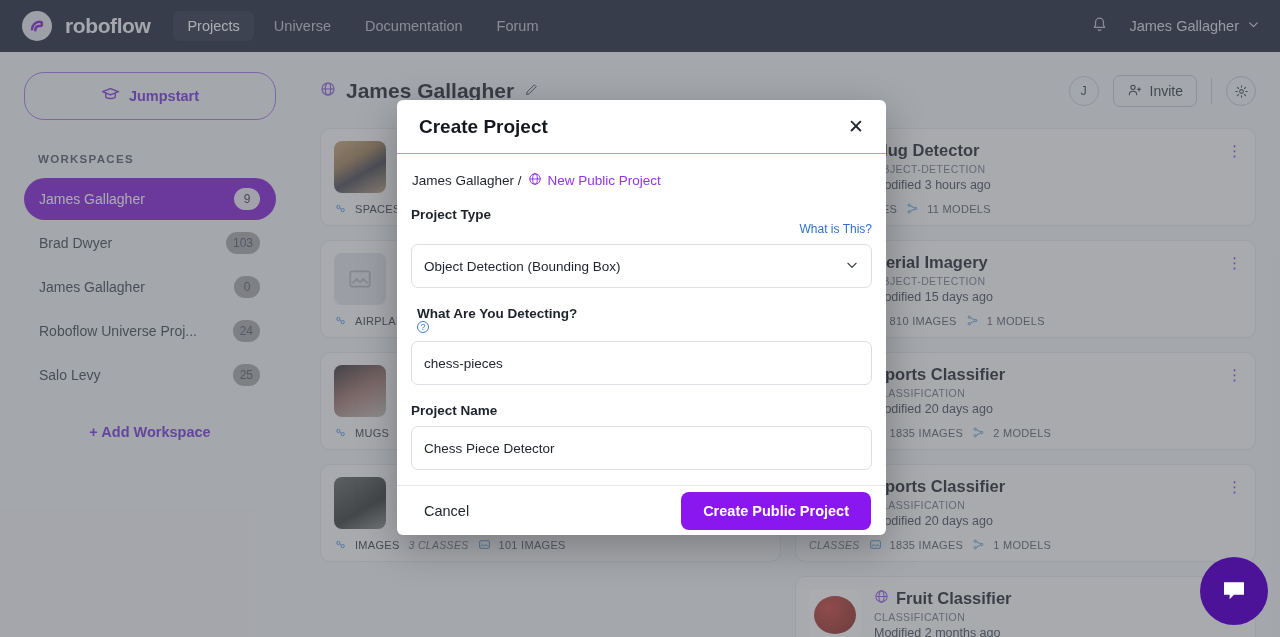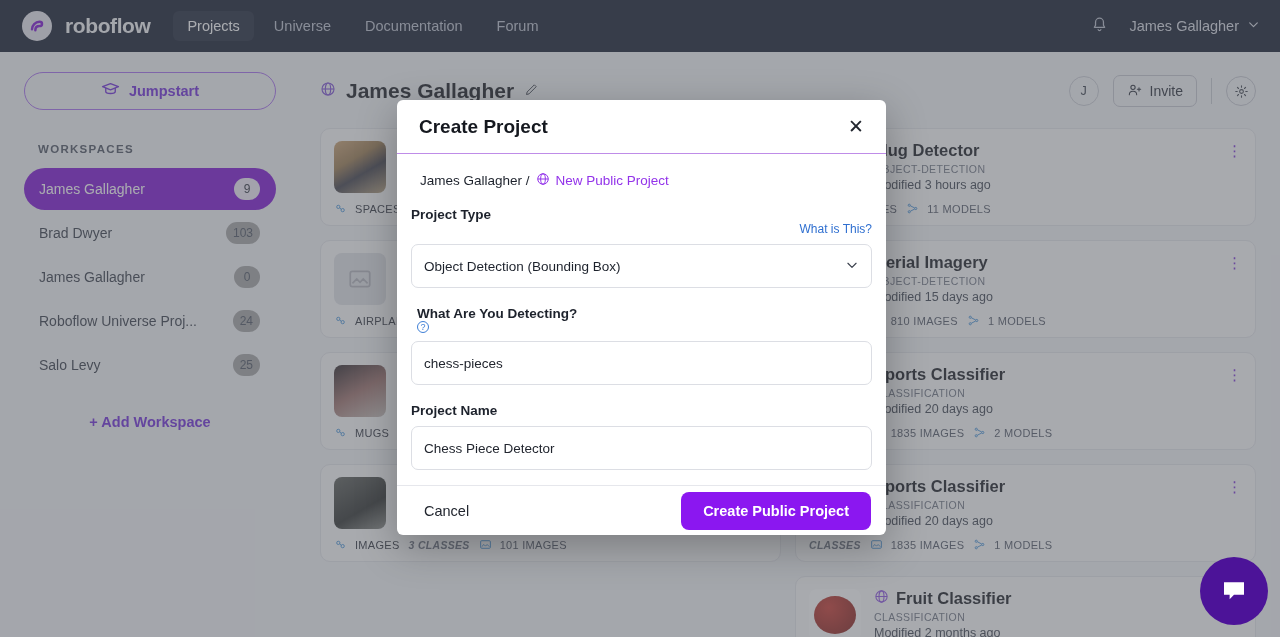--- a/index.html
+++ b/index.html
@@ -33,21 +33,21 @@
   .bell { cursor: pointer; }
   .user-menu { display: flex; align-items: center; gap: 8px; cursor: pointer; }
   .user-name { color: #d6dae3; font-size: 14.5px; }
 
   
   .sidebar {
     position: absolute; top: 52px; left: 0; width: 300px; height: 585px;
     padding: 20px 24px 0 24px;
   }
   .jumpstart {
-    height: 38px; border: 1px solid #a66cf0; border-radius: 20px;
+    height: 48px; border: 1px solid #a66cf0; border-radius: 20px;
     display: flex; align-items: center; justify-content: center; gap: 9px;
     color: #6d28d9; font-size: 14.5px; font-weight: 600; cursor: pointer; background: transparent;
   }
   .ws-heading {
     margin: 33px 0 13px 14px; font-size: 11.5px; letter-spacing: 1.3px;
     color: #4b5260; font-weight: 600;
   }
   .ws-item {
     height: 42px; border-radius: 21px; padding: 0 16px 0 15px;
     display: flex; align-items: center; justify-content: space-between;
@@ -106,21 +106,21 @@
     background: #e2e3e8; overflow: hidden; position: relative;
   }
   .card-body { flex: 1; min-width: 0; }
   .card-title-row { display: flex; align-items: center; gap: 7px; }
   .card-title { font-size: 16.5px; font-weight: 700; color: #15181f; }
   .card-type { font-size: 10.5px; letter-spacing: .4px; color: #6d7380; margin-top: 3px; text-transform: uppercase; }
   .card-mod { font-size: 12.5px; color: #3c424e; margin-top: 3px; }
   .kebab { margin-left: auto; color: #7b2fd6; font-size: 15px; line-height: 10px; cursor: pointer; letter-spacing: 0; }
   .card-foot { display: flex; align-items: center; gap: 9px; margin-top: 9px; flex-wrap: wrap; }
   .meta { display: flex; align-items: center; gap: 8px; font-size: 11px; color: #515765; letter-spacing: .3px; }
-  .meta.classes { font-style: italic; color: #6c727f; font-size: 10.5px; font-weight: bold; }
+  .meta.classes { font-style: italic; color: #6c727f; font-size: 10.5px; }
   .meta.tag { color: #2e323c; font-weight: 500; }
 
   
   .dimmer {
     position: absolute; inset: 0; background: rgba(92,95,104,.52); z-index: 60;
   }
 
   
   .modal {
     position: absolute; left: 397px; top: 100px; width: 489px; height: 435px;
@@ -128,21 +128,21 @@
     box-shadow: 0 12px 40px rgba(0,0,0,.28); display: flex; flex-direction: column;
   }
   .modal-head {
     height: 54px; border-bottom: 1px solid #bf8ce8; display: flex; align-items: center;
     padding: 0 22px;
   }
   .modal-title { font-size: 19px; font-weight: 700; color: #15181f; }
   .modal-close { margin-left: auto; font-size: 19px; color: #22262f; cursor: pointer; line-height: 1; }
   .modal-body { flex: 1; padding: 18px 14px 0 14px; overflow: hidden; }
   .breadcrumb { display: flex; align-items: center; gap: 6px; font-size: 13.5px; padding-left: 1px; }
-  .bc-owner { color: #1d222c; margin-left: 8px; }
+  .bc-owner { color: #1d222c; }
   .bc-link { color: #9333ea; }
   .field-label-row { display: flex; align-items: baseline; margin-top: 18px; flex-direction: column; }
   .field-label { font-size: 13.5px; font-weight: 700; color: #1d222c; }
   .field-help { margin-left: auto; font-size: 12px; color: #2f6fd0; cursor: pointer; }
   .select, .textinput {
     margin-top: 8px; height: 44px; border: 1px solid #dcdee4; border-radius: 7px;
     display: flex; align-items: center; padding: 16px 12px; font-size: 13.5px; color: #1d222c;
     background: #fff; width: 100%;
   }
   .select { cursor: pointer; }

